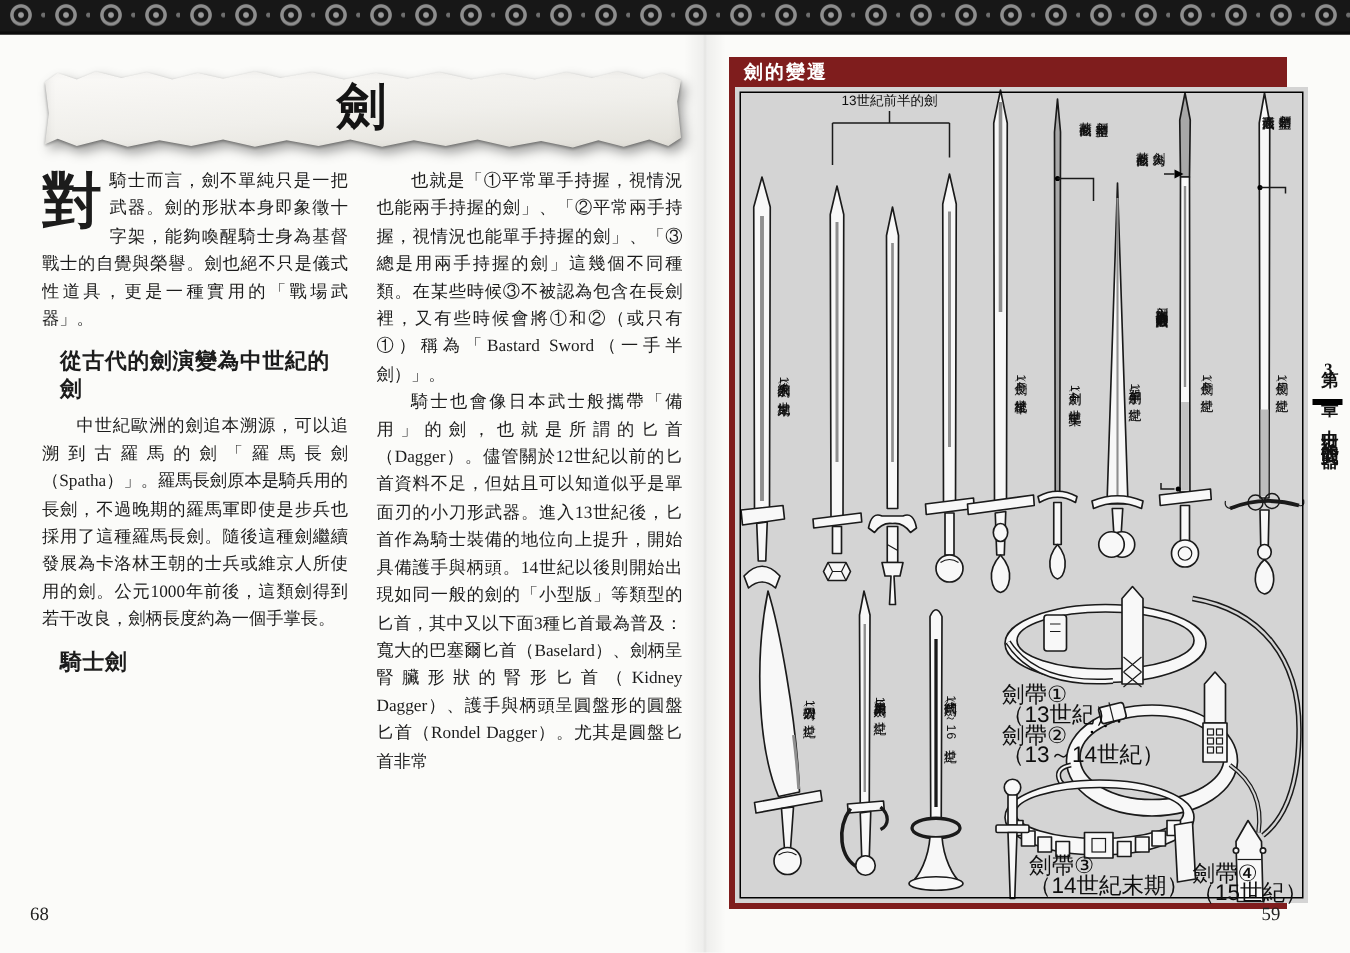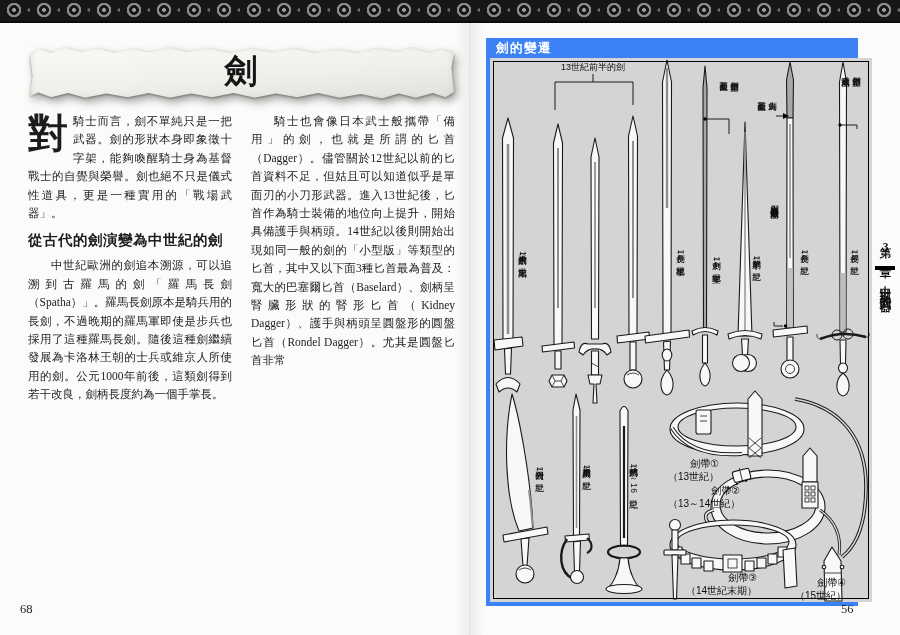--- a/index.html
+++ b/index.html
@@ -22,40 +22,40 @@
     background:linear-gradient(176deg,#fbfaf8 0%,#f0efeb 55%,#e1dfd8 100%);
     box-shadow:inset 0 0 8px rgba(0,0,0,.12);
     clip-path:polygon(0% 16%,2% 5%,5% 13%,8% 3%,12% 11%,16% 4%,20% 13%,24% 5%,28% 12%,33% 3%,37% 11%,42% 4%,47% 13%,52% 5%,57% 12%,62% 4%,67% 13%,72% 6%,77% 13%,82% 4%,86% 11%,90% 3%,94% 12%,97% 5%,100% 14%,99.4% 40%,100% 85%,98% 95%,95% 87%,91% 96%,87% 88%,83% 97%,78% 89%,73% 96%,68% 87%,63% 95%,58% 88%,53% 96%,48% 87%,43% 95%,38% 88%,33% 96%,28% 87%,23% 95%,18% 88%,13% 96%,9% 87%,5% 95%,2% 86%,0% 93%,0.6% 55%);}
   .page-title{font-size:33px;font-weight:bold;letter-spacing:2px;color:#141414;margin-top:-3px;}
   .col{position:absolute;top:112px;width:204px;height:502px;overflow:hidden;
     font-size:11.5px;line-height:18.4px;text-align:justify;}
   .col1{left:28px;}
   .col2{left:251px;}
   .col p{margin:0;text-indent:2em;}
   .col p.intro{text-indent:0;}
-  .col h2{margin:10px 0 5px;font-family:Liberation Mono, monospace;
+  .col h2{margin:10px 12px 5px;font-family:Liberation Sans, sans-serif;
     font-size:14.5px;line-height:19px;font-weight:bold;letter-spacing:.5px;}
   .dropcap{float:left;font-size:40px;line-height:38px;font-weight:bold;margin:3px 5px 0 0;}
   .pagenum{position:absolute;font-size:12.5px;color:#222;text-align:right;}
   .pagenum-left{left:20px;top:602px;}
   .pagenum-right{left:841px;top:602px;}
 
   
-  .panel{position:absolute;left:486px;top:38px;width:372px;height:568px;background:#3b82f6;}
+  .panel{position:absolute;left:486px;top:38px;width:372px;height:568px;background:#7f1d1d;}
   .panel-title{position:absolute;left:10px;top:1px;height:19px;line-height:19px;color:#fff;
     font-family:"Liberation Sans","DejaVu Sans",sans-serif;font-size:12.5px;font-weight:bold;letter-spacing:1.5px;}
   .panel-inner{position:absolute;left:4px;top:20px;width:382px;height:544px;background:#d4d4d4;}
   .inner-frame{position:absolute;inset:3px;border:1.2px solid #000;pointer-events:none;}
   .panel-inner svg{position:absolute;left:0;top:0;}
   .vlabel{position:absolute;writing-mode:vertical-rl;text-orientation:mixed;white-space:pre-line;
     font-family:"Liberation Sans","DejaVu Sans",sans-serif;font-size:8.5px;line-height:11px;
     letter-spacing:.5px;color:#0e0e0e;}
   .vlabel.single{font-size:8.5px;}
   .hlabel{position:absolute;font-family:"Liberation Sans","DejaVu Sans",sans-serif;
-    font-size:10px;line-height:13px;color:#0e0e0e;white-space:pre-line;text-align:right;}
+    font-size:15px;line-height:13px;color:#0e0e0e;white-space:pre-line;}
   .group-label{position:absolute;left:48px;top:3px;width:110px;text-align:center;
     font-family:"Liberation Sans","DejaVu Sans",sans-serif;font-size:9px;color:#0e0e0e;}
 
   
   .chapter-marker{position:absolute;left:872px;top:238px;width:26px;display:flex;flex-direction:column;
     align-items:center;writing-mode:horizontal-tb;}
   .chapter-no,.chapter-title{writing-mode:vertical-rl;text-orientation:upright;
     font-size:11.5px;font-weight:600;letter-spacing:3px;color:#111;}
   .chap-rule{width:20px;height:3.5px;background:#000;margin:7px 0;}
 
@@ -77,24 +77,26 @@
   <div class="banner-wrap">
     <div class="banner">
       <span class="page-title">劍</span>
     </div>
   </div>
 
   <div class="col col1">
     <p class="intro"><span class="dropcap">對</span><span>騎士而言，劍不單純只是一把武器。劍的形狀本身即象徵十字架，能夠喚醒騎士身為基督戰士的自覺與榮譽。劍也絕不只是儀式性道具，更是一種實用的「戰場武器」。</span></p>
     <h2>從古代的劍演變為中世紀的劍</h2>
     <p>中世紀歐洲的劍追本溯源，可以追溯到古羅馬的劍「羅馬長劍（Spatha）」。羅馬長劍原本是騎兵用的長劍，不過晚期的羅馬軍即使是步兵也採用了這種羅馬長劍。隨後這種劍繼續發展為卡洛林王朝的士兵或維京人所使用的劍。公元1000年前後，這類劍得到若干改良，劍柄長度約為一個手掌長。</p>
+    <h2>騎士劍</h2>
 
   </div>
 
   <div class="col col2">
+    <p>也就是「①平常單手持握，視情況也能兩手持握的劍」、「②平常兩手持握，視情況也能單手持握的劍」、「③總是用兩手持握的劍」這幾個不同種類。在某些時候③不被認為包含在長劍裡，又有些時候會將①和②（或只有①）稱為「Bastard Sword（一手半劍）」。</p>
     <p>騎士也會像日本武士般攜帶「備用」的劍，也就是所謂的匕首（Dagger）。儘管關於12世紀以前的匕首資料不足，但姑且可以知道似乎是單面刃的小刀形武器。進入13世紀後，匕首作為騎士裝備的地位向上提升，開始具備護手與柄頭。14世紀以後則開始出現如同一般的劍的「小型版」等類型的匕首，其中又以下面3種匕首最為普及：寬大的巴塞爾匕首（Baselard）、劍柄呈腎臟形狀的腎形匕首（Kidney Dagger）、護手與柄頭呈圓盤形的圓盤匕首（Rondel Dagger）。尤其是圓盤匕首非常</p>
   </div>
 
   <div class="pagenum pagenum-left">68</div>
 </div>
 
 <div class="panel">
   <div class="panel-title">劍的變遷</div>
   <div class="panel-inner">
 
@@ -315,13 +317,13 @@
     <div class="hlabel" style="left:305px;top:518px;"><span>劍帶④</span><br><span>（15世紀）</span></div>
   </div>
 </div>
 
 <div class="chapter-marker">
   <div class="chapter-no">第3章</div>
   <div class="chap-rule"></div>
   <div class="chapter-title">中世紀的武器</div>
 </div>
 
-<div class="pagenum pagenum-right">56</div>
+<div class="pagenum pagenum-right">59</div>
 
 </body></html>

